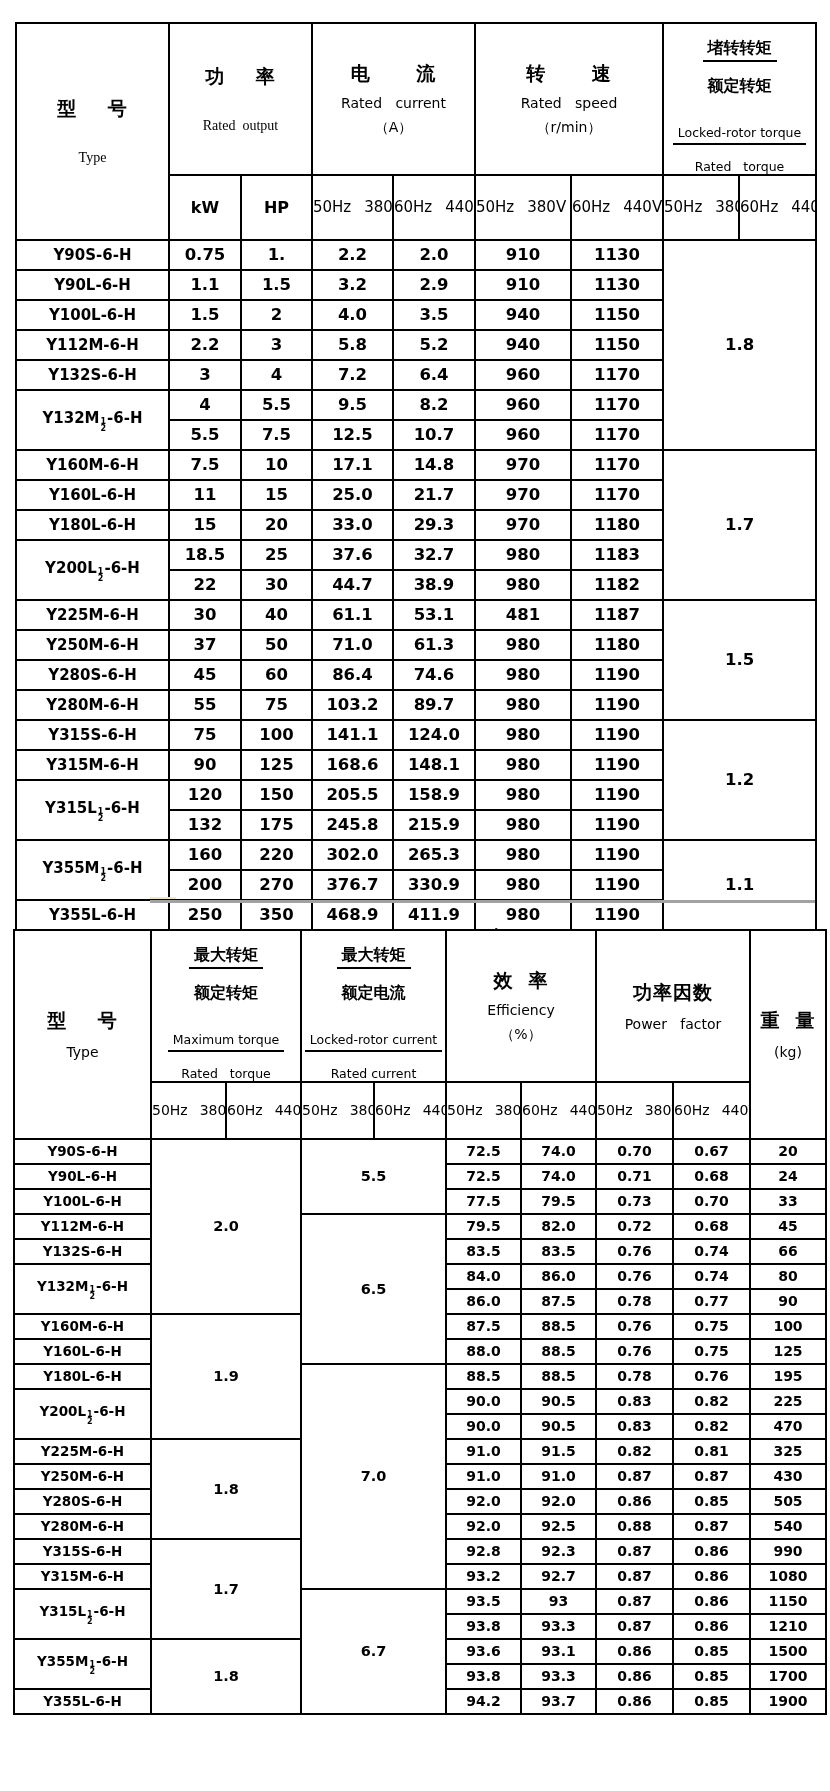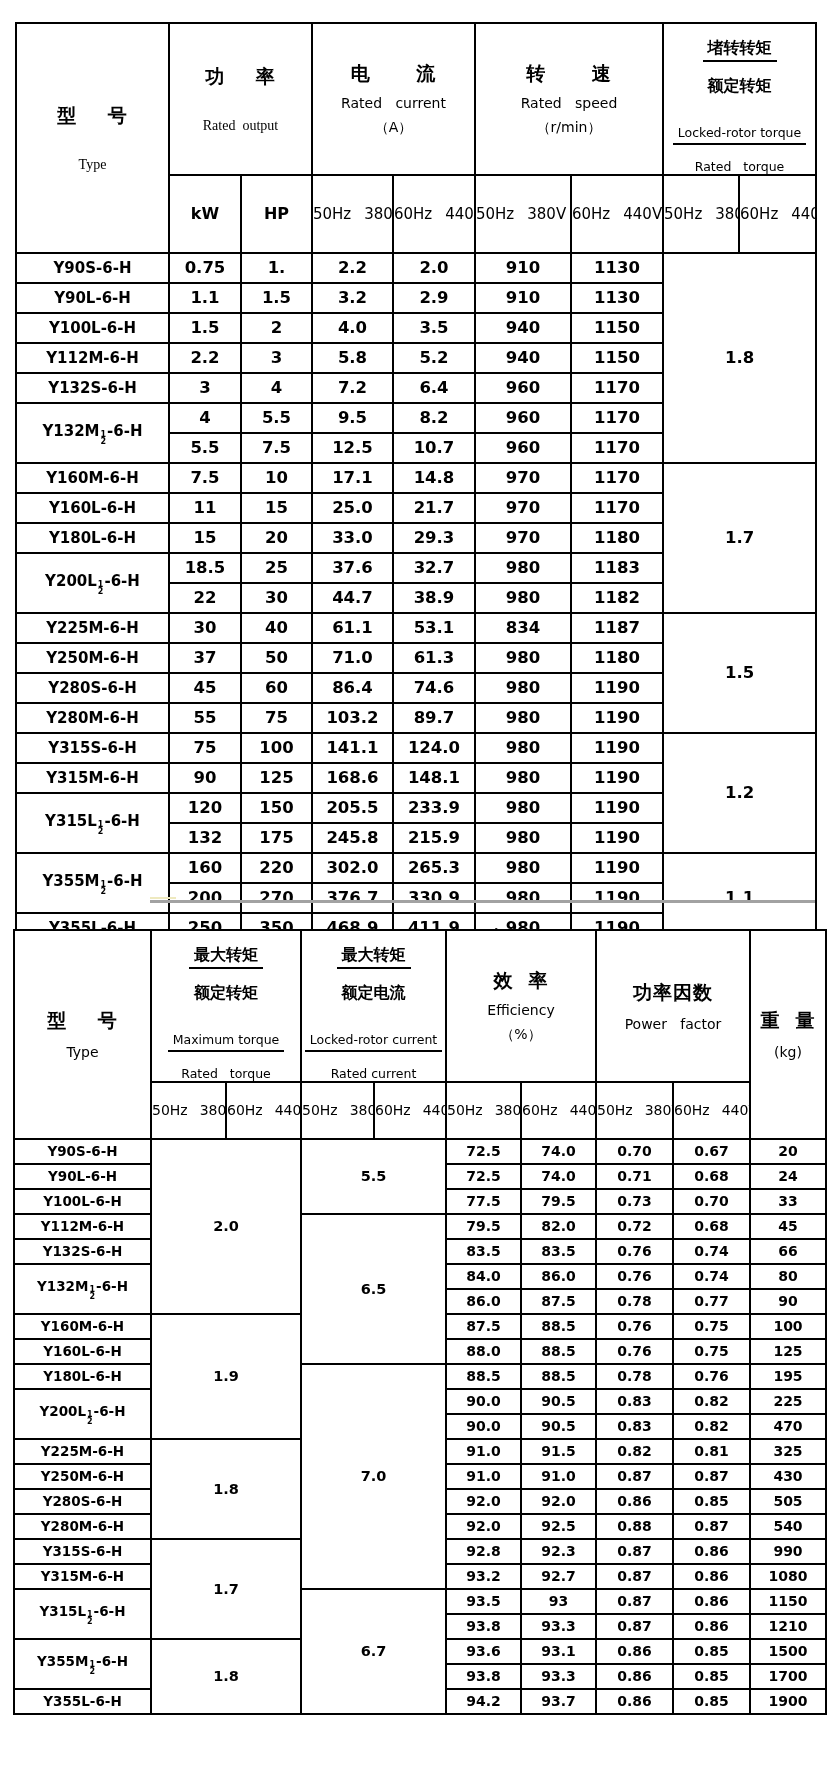--- a/index.html
+++ b/index.html
@@ -6,21 +6,21 @@
   html,body { background:#ffffff; }
   body { font-family:"DejaVu Sans","Liberation Sans",sans-serif; color:#000; }
   .page { position:relative; width:830px; height:1791px; background:#fff; overflow:hidden; }
 
   table { border-collapse:collapse; table-layout:fixed; position:absolute; background:#fff; }
   td, th { border:2px solid #000; text-align:center; vertical-align:middle; padding:0; overflow:hidden; }
 
   #t1 { left:15px; top:22px; width:800px; }
   #t2 { left:13px; top:929px; width:812px; }
   #t1 thead tr.h1 { height:110px; }
-  #t1 thead tr.h2 { height:78px; }
+  #t1 thead tr.h2 { height:65px; }
   #t1 tbody tr { height:30px; }
   #t2 thead tr.h1 { height:112px; }
   #t2 thead tr.h2 { height:57px; }
   #t2 tbody tr { height:25px; }
 
   th { font-weight:normal; }
   .cn  { font-size:19px; font-weight:bold; letter-spacing:1px; white-space:pre; }
   .en  { font-size:14px; margin-top:8px; white-space:pre; }
   .cnS { font-size:16px; font-weight:bold; white-space:pre; }
   .enS { font-size:12.5px; white-space:pre; }
@@ -251,21 +251,21 @@
           <td>38.9</td>
           <td>980</td>
           <td>1182</td>
         </tr>
         <tr>
           <td class="type-cell" rowspan="1">Y225M-6-H</td>
           <td>30</td>
           <td>40</td>
           <td>61.1</td>
           <td>53.1</td>
-          <td>834</td>
+          <td>481</td>
           <td>1187</td>
           <td colspan="2" rowspan="4" class="group-cell">1.5</td>
         </tr>
         <tr>
           <td class="type-cell" rowspan="1">Y250M-6-H</td>
           <td>37</td>
           <td>50</td>
           <td>71.0</td>
           <td>61.3</td>
           <td>980</td>
@@ -309,21 +309,21 @@
           <td>1190</td>
         </tr>
         <tr>
           <td class="type-cell" rowspan="2"><span>Y315L</span><span class="stack">
               <span>1</span>
               <span>2</span>
             </span><span>-6-H</span></td>
           <td>120</td>
           <td>150</td>
           <td>205.5</td>
-          <td>233.9</td>
+          <td>158.9</td>
           <td>980</td>
           <td>1190</td>
         </tr>
         <tr>
           <td>132</td>
           <td>175</td>
           <td>245.8</td>
           <td>215.9</td>
           <td>980</td>
           <td>1190</td>

